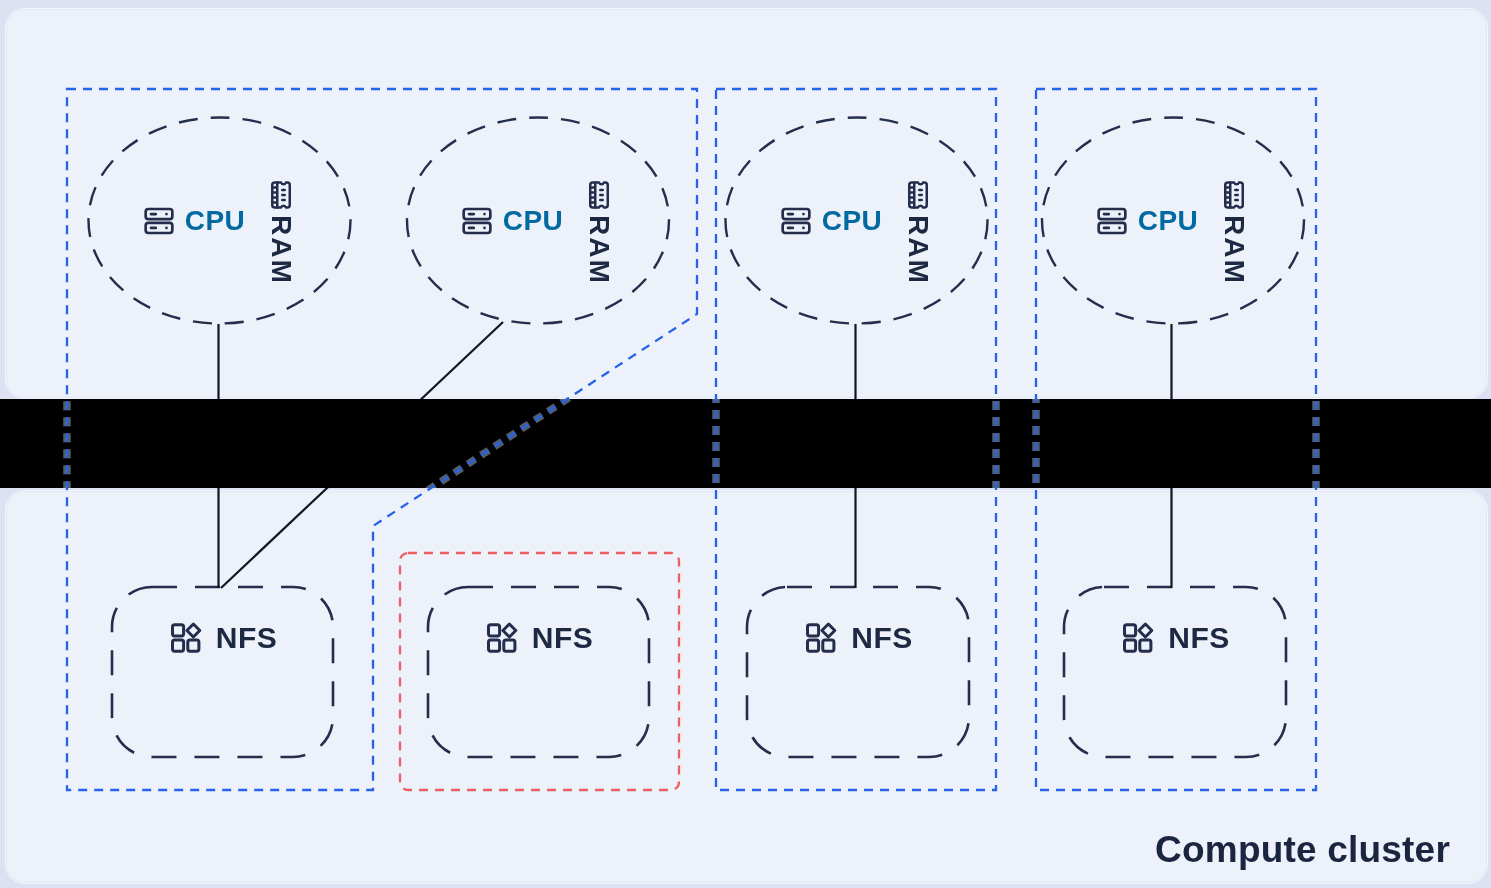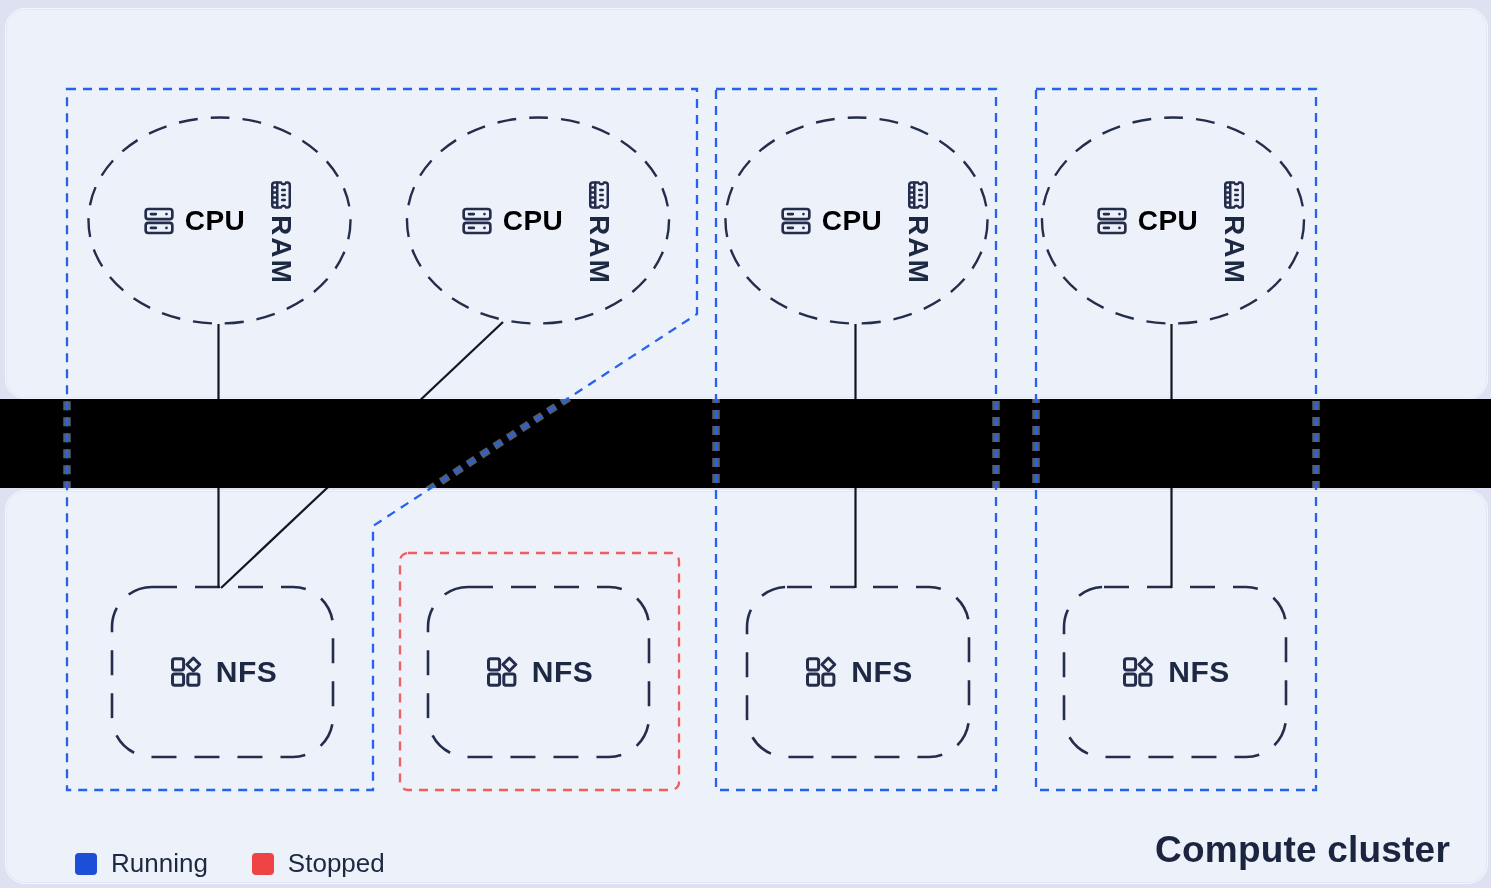--- a/index.html
+++ b/index.html
@@ -30,33 +30,33 @@
   .cluster-title.storage{ top:829px; right:41px; }
 
   
   .node-content{
     position:absolute; top:156px; width:230px; height:130px; z-index:3;
     display:flex; align-items:center; justify-content:center; gap:20px;
   }
   .cpu-unit{ display:flex; align-items:center; gap:10px; }
   .cpu-unit svg{ width:32px; height:32px; }
   .node-label{
-    font-size:28px; font-weight:700; color:#000000; letter-spacing:0.5px;text-align:right;
+    font-size:28px; font-weight:700; color:#0369a1; letter-spacing:0.5px;text-align:right;
   }
   .ram-unit{ display:flex; flex-direction:column; align-items:center; margin-top:22px; }
   .ram-unit svg{ width:30px; height:30px; transform:rotate(90deg); }
   .ram-label{
     writing-mode:vertical-rl;
     font-size:28px; font-weight:700; color:#1d2843; letter-spacing:2px;
     margin-top:5px;
   }
 
   
   .nfs-content{
-    position:absolute; top:587px; height:170px; z-index:3;
+    position:absolute; top:553px; height:170px; z-index:3;
     display:flex; align-items:center; justify-content:center; gap:12px;
   }
   .nfs-content svg{ width:36px; height:36px; }
   .nfs-label{ font-size:30px; font-weight:700; color:#1d2843; letter-spacing:0.5px; }
 
   
   .legend{
     position:absolute; left:75px; top:848px; z-index:4;
     display:flex; align-items:center; gap:44px;
   }
@@ -264,24 +264,14 @@
       <rect x="3" y="3.2" width="7.4" height="7.4" rx="1.4"></rect>
       <rect x="3" y="13.4" width="7.4" height="7.4" rx="1.4"></rect>
       <rect x="13.2" y="13.4" width="7.4" height="7.4" rx="1.4"></rect>
       <path d="M16.9 2.7 21.2 7 16.9 11.3 12.6 7 Z"></path>
     </svg>
     <span class="nfs-label">NFS</span>
   </div>
 
   <div class="cluster-title storage">Compute cluster</div>
 
-  <div class="legend">
-    <div class="legend-item">
-      <span class="legend-swatch" id="swatch-running" style="background: rgb(29, 78, 216);"></span>
-      <span class="legend-label">Running</span>
-    </div>
-    <div class="legend-item">
-      <span class="legend-swatch" id="swatch-stopped" style="background: rgb(239, 68, 68);"></span>
-      <span class="legend-label">Stopped</span>
-    </div>
-  </div>
 
 </div>
 
 </body></html>

